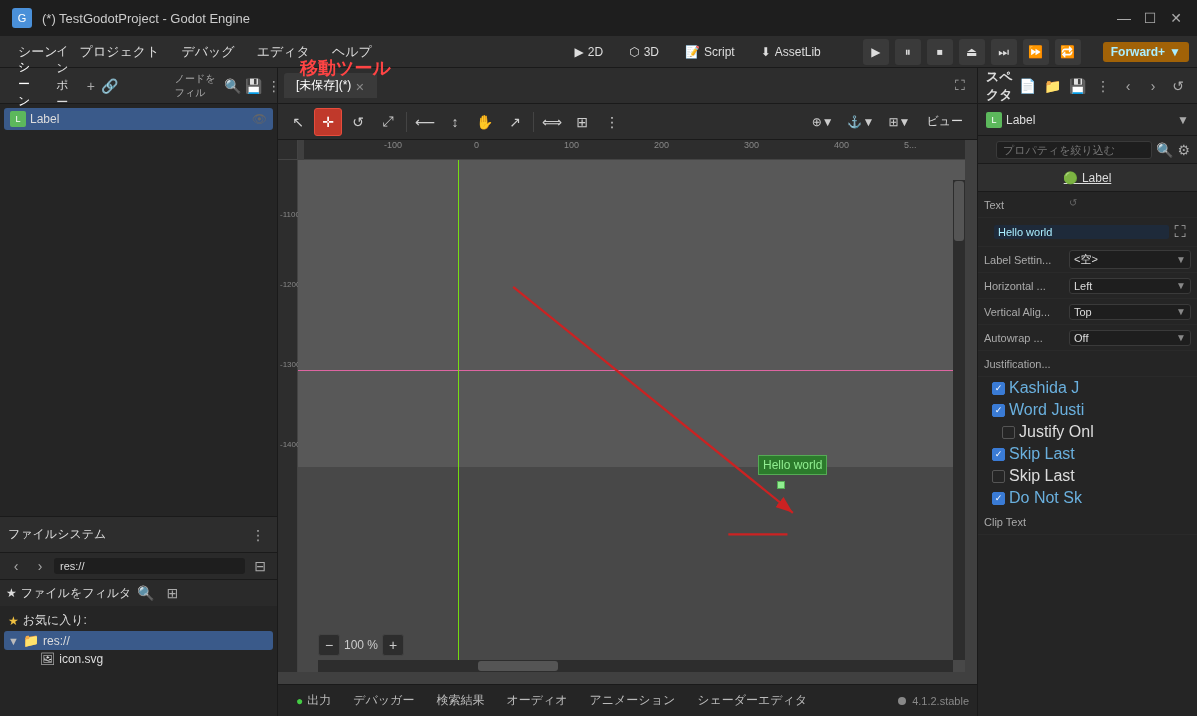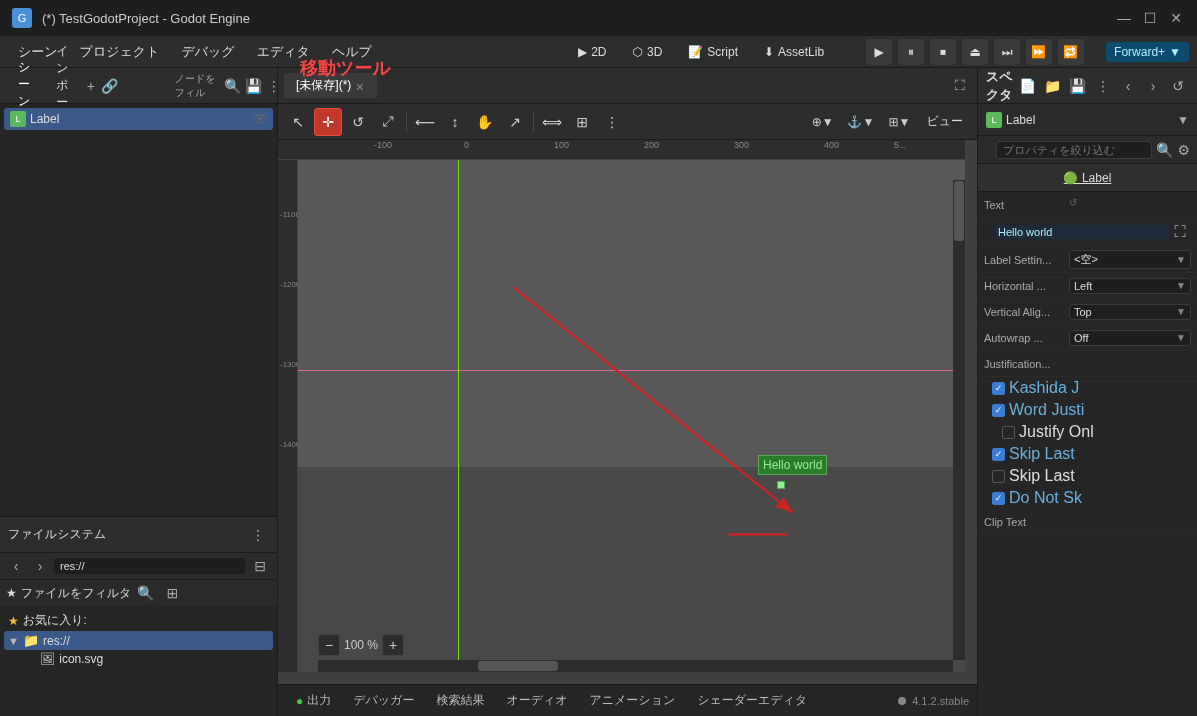--- a/index.html
+++ b/index.html
@@ -12,21 +12,21 @@
     #titlebar .win-controls { display: flex; gap: 8px; }
     #titlebar .win-btn { width: 18px; height: 18px; display: flex; align-items: center; justify-content: center; font-size: 14px; color: #aaa; cursor: pointer; }
 
     
     #menubar { height: 32px; background: #2d2d2d; display: flex; align-items: center; padding: 0 8px; gap: 2px; border-bottom: 1px solid #1a1a1a; }
     .menu-item { padding: 4px 10px; color: #ddd; cursor: pointer; border-radius: 3px; font-size: 13px; }
     .menu-separator { flex: 1; }
     .toolbar-right { display: flex; align-items: center; gap: 6px; }
     .view-btn { padding: 3px 10px; color: #ddd; font-size: 12px; cursor: pointer; display: flex; align-items: center; gap: 4px; }
     .run-btn { width: 26px; height: 26px; display: flex; align-items: center; justify-content: center; background: #3a3a3a; border-radius: 3px; cursor: pointer; color: #ddd; }
-    .forward-btn { padding: 3px 8px; background: #0c4a6e; border-radius: 3px; color: #aef; font-size: 12px; cursor: pointer; display: flex; align-items: flex-end; gap: 4px; }
+    .forward-btn { padding: 3px 8px; background: #a16207; border-radius: 3px; color: #aef; font-size: 12px; cursor: pointer; display: flex; align-items: flex-end; gap: 4px; font-weight: bold; }
 
     
     #annotation { position: absolute; top: 56px; left: 300px; color: #ff4444; font-size: 18px; font-weight: bold; pointer-events: none; z-index: 100; }
 
     
     #main { display: flex; height: calc(716px - 68px); }
 
     
     #left-panel { width: 278px; display: flex; flex-direction: column; background: #252525; border-right: 1px solid #1a1a1a; flex-shrink: 0; }
 
@@ -282,21 +282,21 @@
       <div class="tool-btn">⋮</div>
       <div style="flex:1;"></div>
       <div class="snap-btn">⊕▼</div>
       <div class="snap-btn">⚓▼</div>
       <div class="snap-btn">⊞▼</div>
       <div class="view-toggle">ビュー</div>
     </div>
 
     <div id="viewport">
 
-      <div style="position:absolute;top:0;left:16px;right:12px;height:20px;background:#2d2d2d;border-bottom:1px solid #444;z-index:2;">
+      <div style="position:absolute;top:0;left:26px;right:12px;height:20px;background:#2d2d2d;border-bottom:1px solid #444;z-index:2;">
         <div style="position:relative;height:100%;overflow:hidden;">
           <span class="ruler-mark" style="left:80px;">-100</span>
           <span class="ruler-mark" style="left:170px;">0</span>
           <span class="ruler-mark" style="left:260px;">100</span>
           <span class="ruler-mark" style="left:350px;">200</span>
           <span class="ruler-mark" style="left:440px;">300</span>
           <span class="ruler-mark" style="left:530px;">400</span>
           <span class="ruler-mark" style="left:600px;">5...</span>
         </div>
       </div>

